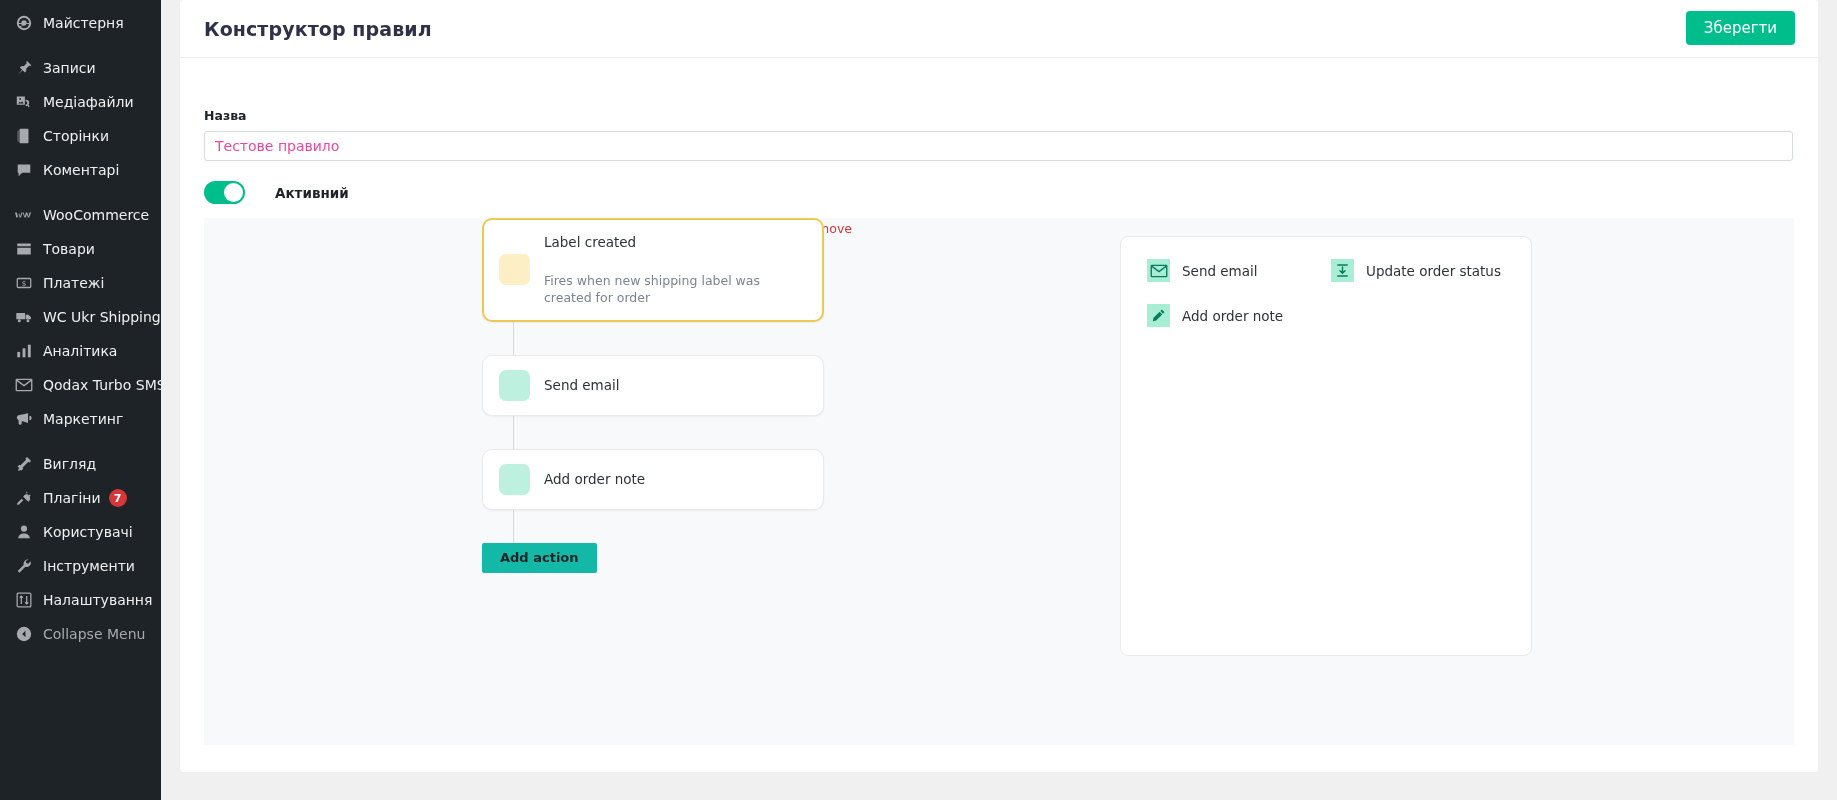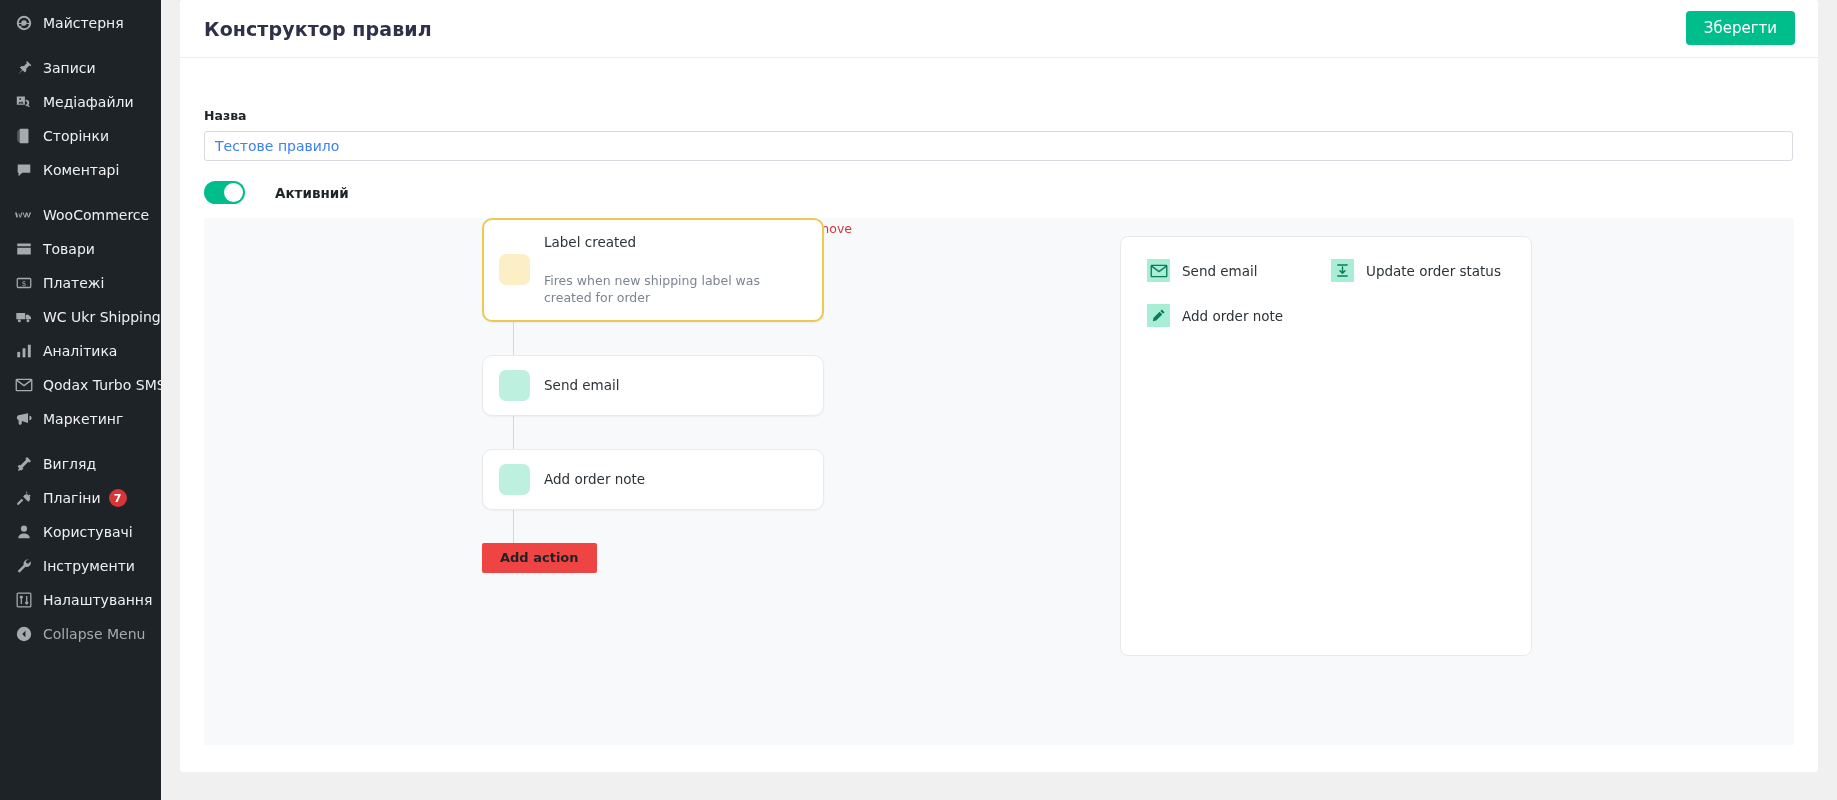--- a/index.html
+++ b/index.html
@@ -106,21 +106,21 @@
     margin-bottom: 8px;
     margin-top: 28px;
   }
   .text-input {
     width: 1589px;
     height: 30px;
     border: 1px solid #d7dade;
     border-radius: 3px;
     padding: 0 10px;
     font-size: 14px;
-    color: #3b82f6;
+    color: #ec4899;
     font-family: inherit;
     background: #fff;
     outline: none;
   }
   .toggle-row {
     display: flex; align-items: center;
     margin-top: 20px;
   }
   .toggle {
     width: 41px; height: 23px;
@@ -208,21 +208,21 @@
   .connector {
     width: 1px;
     height: 33px;
     background: #d4d7dc;
     margin-left: 31px;
   }
   .btn-add-action {
     display: inline-flex; align-items: center; justify-content: center;
     height: 30px;
     padding: 0 18px;
-    background: #ef4444;
+    background: #14b8a6;
     color: #1d2327;
     font-size: 13px;
     font-weight: bold;
     border: none;
     border-radius: 2px;
     font-family: inherit;
     cursor: pointer;
   }
   .addaction-wrap { margin-left: 0px; }
 

